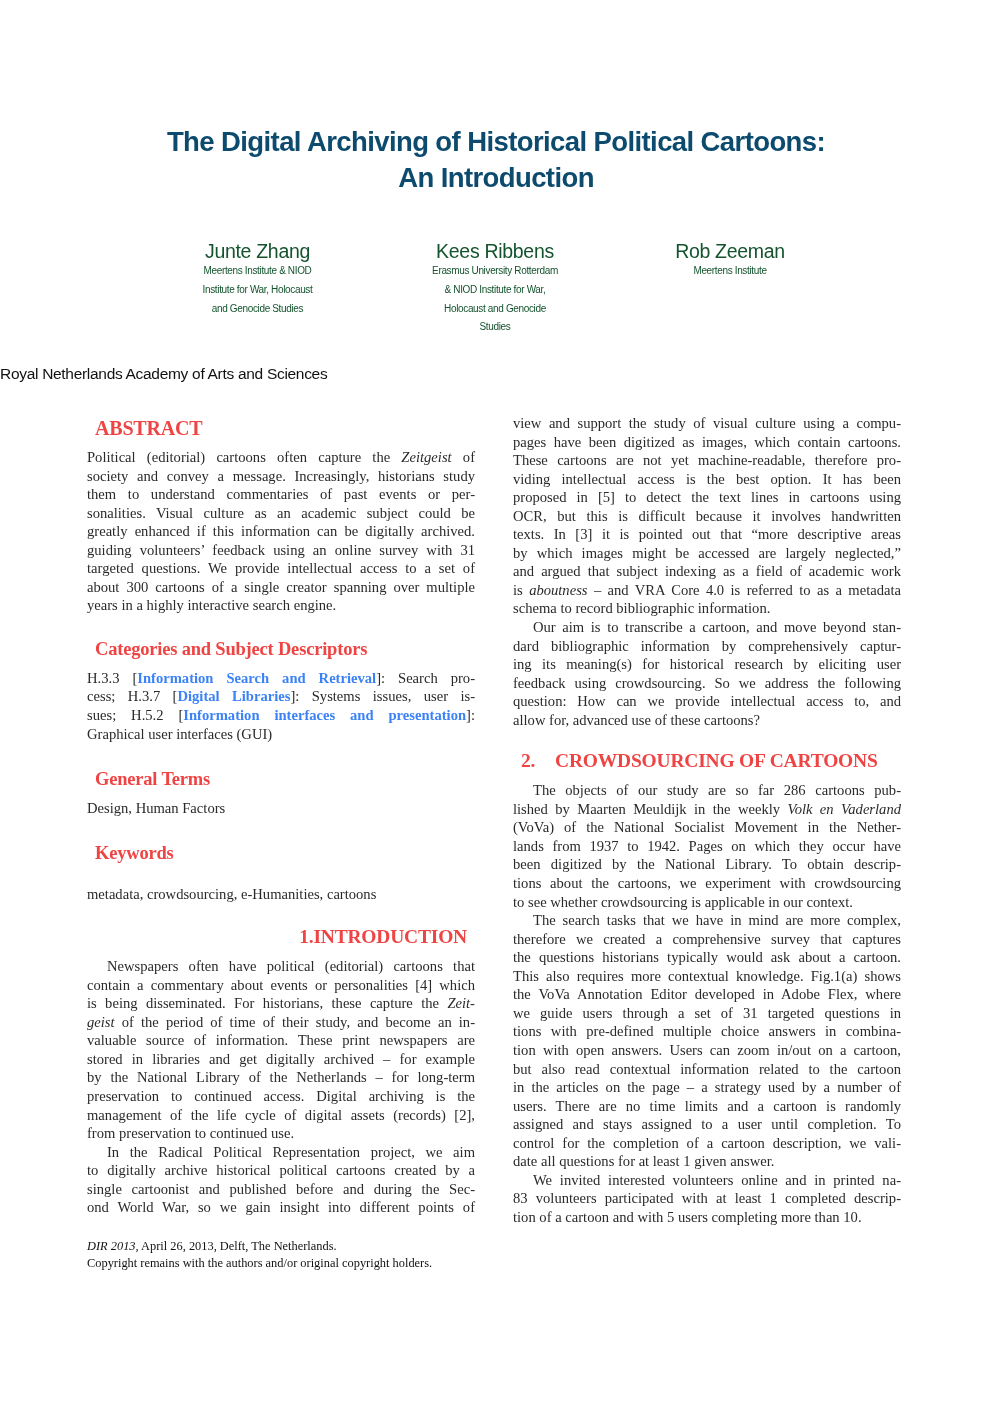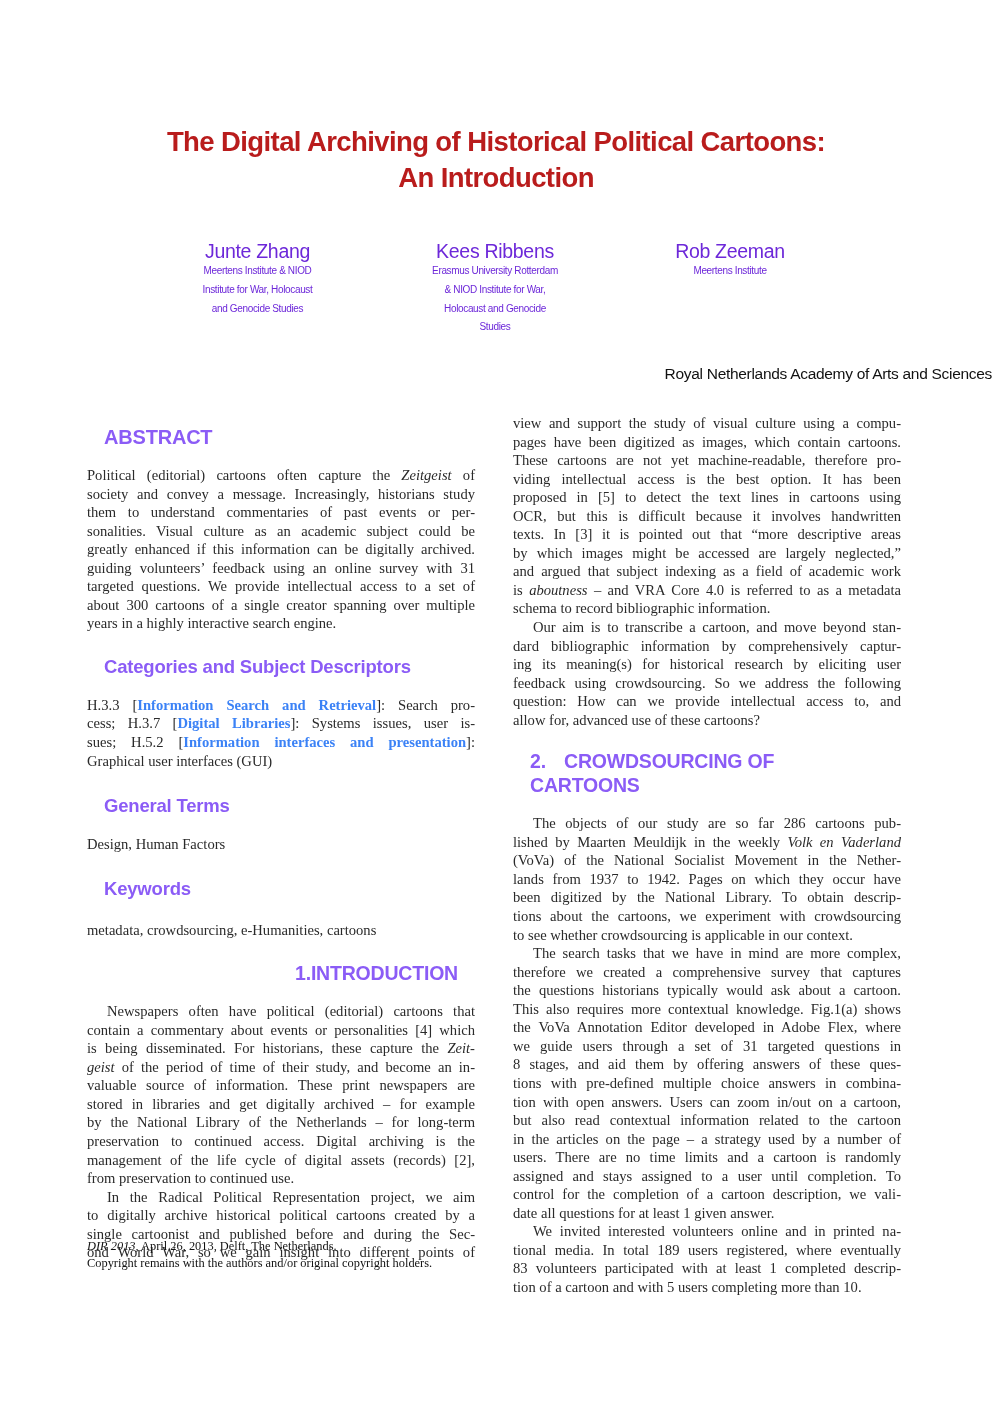--- a/index.html
+++ b/index.html
@@ -1,40 +1,40 @@
 <!DOCTYPE html>
 <html><head>
 <meta charset="utf-8">
 <style>
   html, body { margin: 0; padding: 0; background: #ffffff; }
   body { width: 992px; height: 1403px; position: relative; overflow: hidden; color: #1a1a1a; }
   .title {
     position: absolute; left: 0; top: 124px; width: 992px; text-align: center;
     font-family: "Liberation Sans", sans-serif; font-weight: bold; font-size: 27.5px;
-    line-height: 36px; letter-spacing: -0.6px; color: #b91c1c;
+    line-height: 36px; letter-spacing: -0.6px; color: #0c4a6e;
   }
   .author {
     position: absolute; top: 240px; text-align: center;
-    font-family: "Liberation Sans", sans-serif; color: #6d28d9;
+    font-family: "Liberation Sans", sans-serif; color: #14532d;
   }
   .author .name { font-size: 19.5px; line-height: 22px; letter-spacing: -0.3px; }
   .author .aff { font-size: 10px; line-height: 18.8px; letter-spacing: -0.35px; }
   .a1 { left: 150px; width: 215px; }
   .a2 { left: 375px; width: 240px; }
   .a3 { left: 630px; width: 200px; }
   .org {
-    position: absolute; left: 0; width: 992px; top: 365px; text-align: right;
+    position: absolute; left: 0; width: 992px; top: 365px; text-align: left;
     font-family: "Liberation Sans", sans-serif; font-size: 15.5px; letter-spacing: -0.3px; color: #111;
   }
   .col { position: absolute; width: 388px; font-family: "DejaVu Serif", serif; }
   .col-left { left: 87px; top: 408px; }
   .col-right { left: 513px; top: 414px; }
   .h {
-    font-family: Liberation Sans, sans-serif; font-weight: bold; color: #8b5cf6;
-    margin: 17px; letter-spacing: -0.2px;
+    font-family: Liberation Serif, serif; font-weight: bold; color: #ef4444;
+    margin: 8px; letter-spacing: -0.2px;
   }
   .h-big { font-size: 20px; line-height: 24px; }
   .h-sec { font-size: 19.5px; line-height: 24px; }
   .h-num { display: inline-block; width: 34px; }
   .p {
     font-family: "Liberation Serif", serif; font-size: 14.6px; line-height: 18.55px;
     color: #2a2a2a; margin: 0; text-align: justify;
   }
   .ln { display: block; white-space: nowrap; text-align: justify; text-align-last: justify; }
   .ln.last { text-align-last: left; }
@@ -162,29 +162,27 @@
     <span class="ln">tions about the cartoons, we experiment with crowdsourcing</span>
     <span class="ln last">to see whether crowdsourcing is applicable in our context.</span>
   </div>
   <div class="p">
     <span class="ln ind">The search tasks that we have in mind are more complex,</span>
     <span class="ln">therefore we created a comprehensive survey that captures</span>
     <span class="ln">the questions historians typically would ask about a cartoon.</span>
     <span class="ln">This also requires more contextual knowledge. Fig.1(a) shows</span>
     <span class="ln">the VoVa Annotation Editor developed in Adobe Flex, where</span>
     <span class="ln">we guide users through a set of 31 targeted questions in</span>
-    <span class="ln">8 stages, and aid them by offering answers of these ques-</span>
     <span class="ln">tions with pre-defined multiple choice answers in combina-</span>
     <span class="ln">tion with open answers. Users can zoom in/out on a cartoon,</span>
     <span class="ln">but also read contextual information related to the cartoon</span>
     <span class="ln">in the articles on the page – a strategy used by a number of</span>
     <span class="ln">users. There are no time limits and a cartoon is randomly</span>
     <span class="ln">assigned and stays assigned to a user until completion. To</span>
     <span class="ln">control for the completion of a cartoon description, we vali-</span>
     <span class="ln last">date all questions for at least 1 given answer.</span>
   </div>
   <div class="p">
     <span class="ln ind">We invited interested volunteers online and in printed na-</span>
-    <span class="ln">tional media. In total 189 users registered, where eventually</span>
     <span class="ln">83 volunteers participated with at least 1 completed descrip-</span>
     <span class="ln last">tion of a cartoon and with 5 users completing more than 10.</span>
   </div>
 </div>
 
 </body></html>

